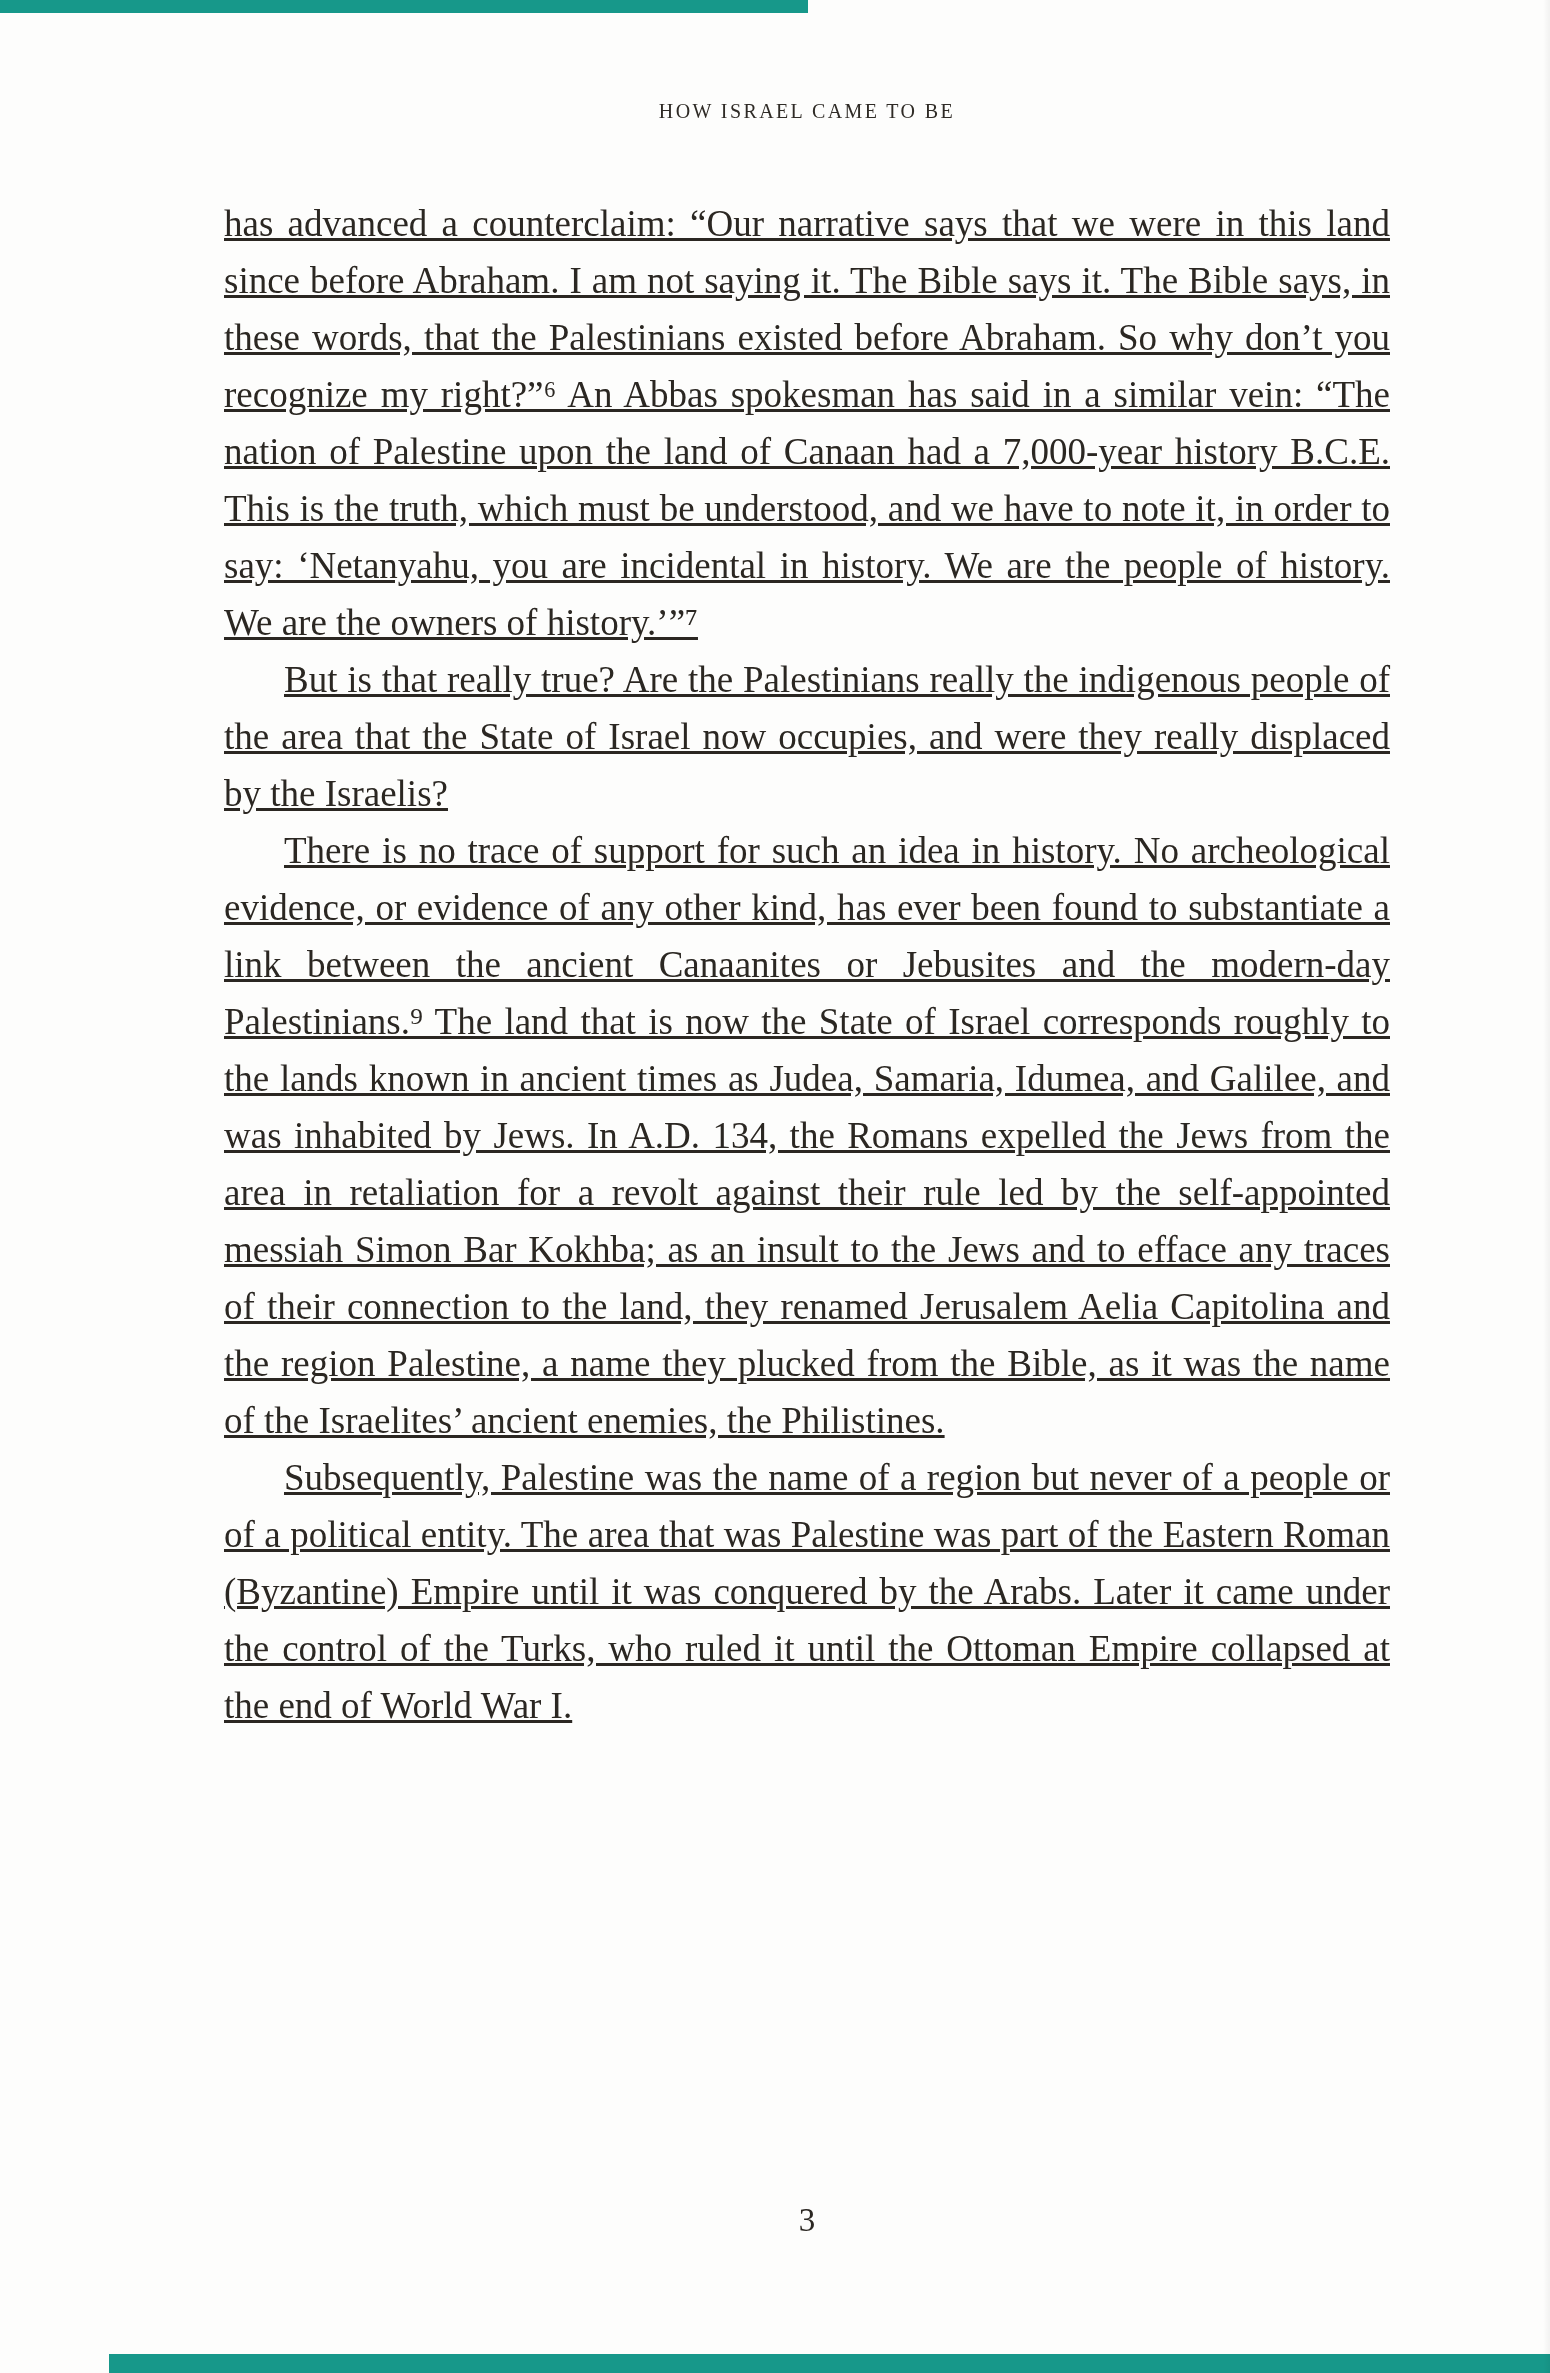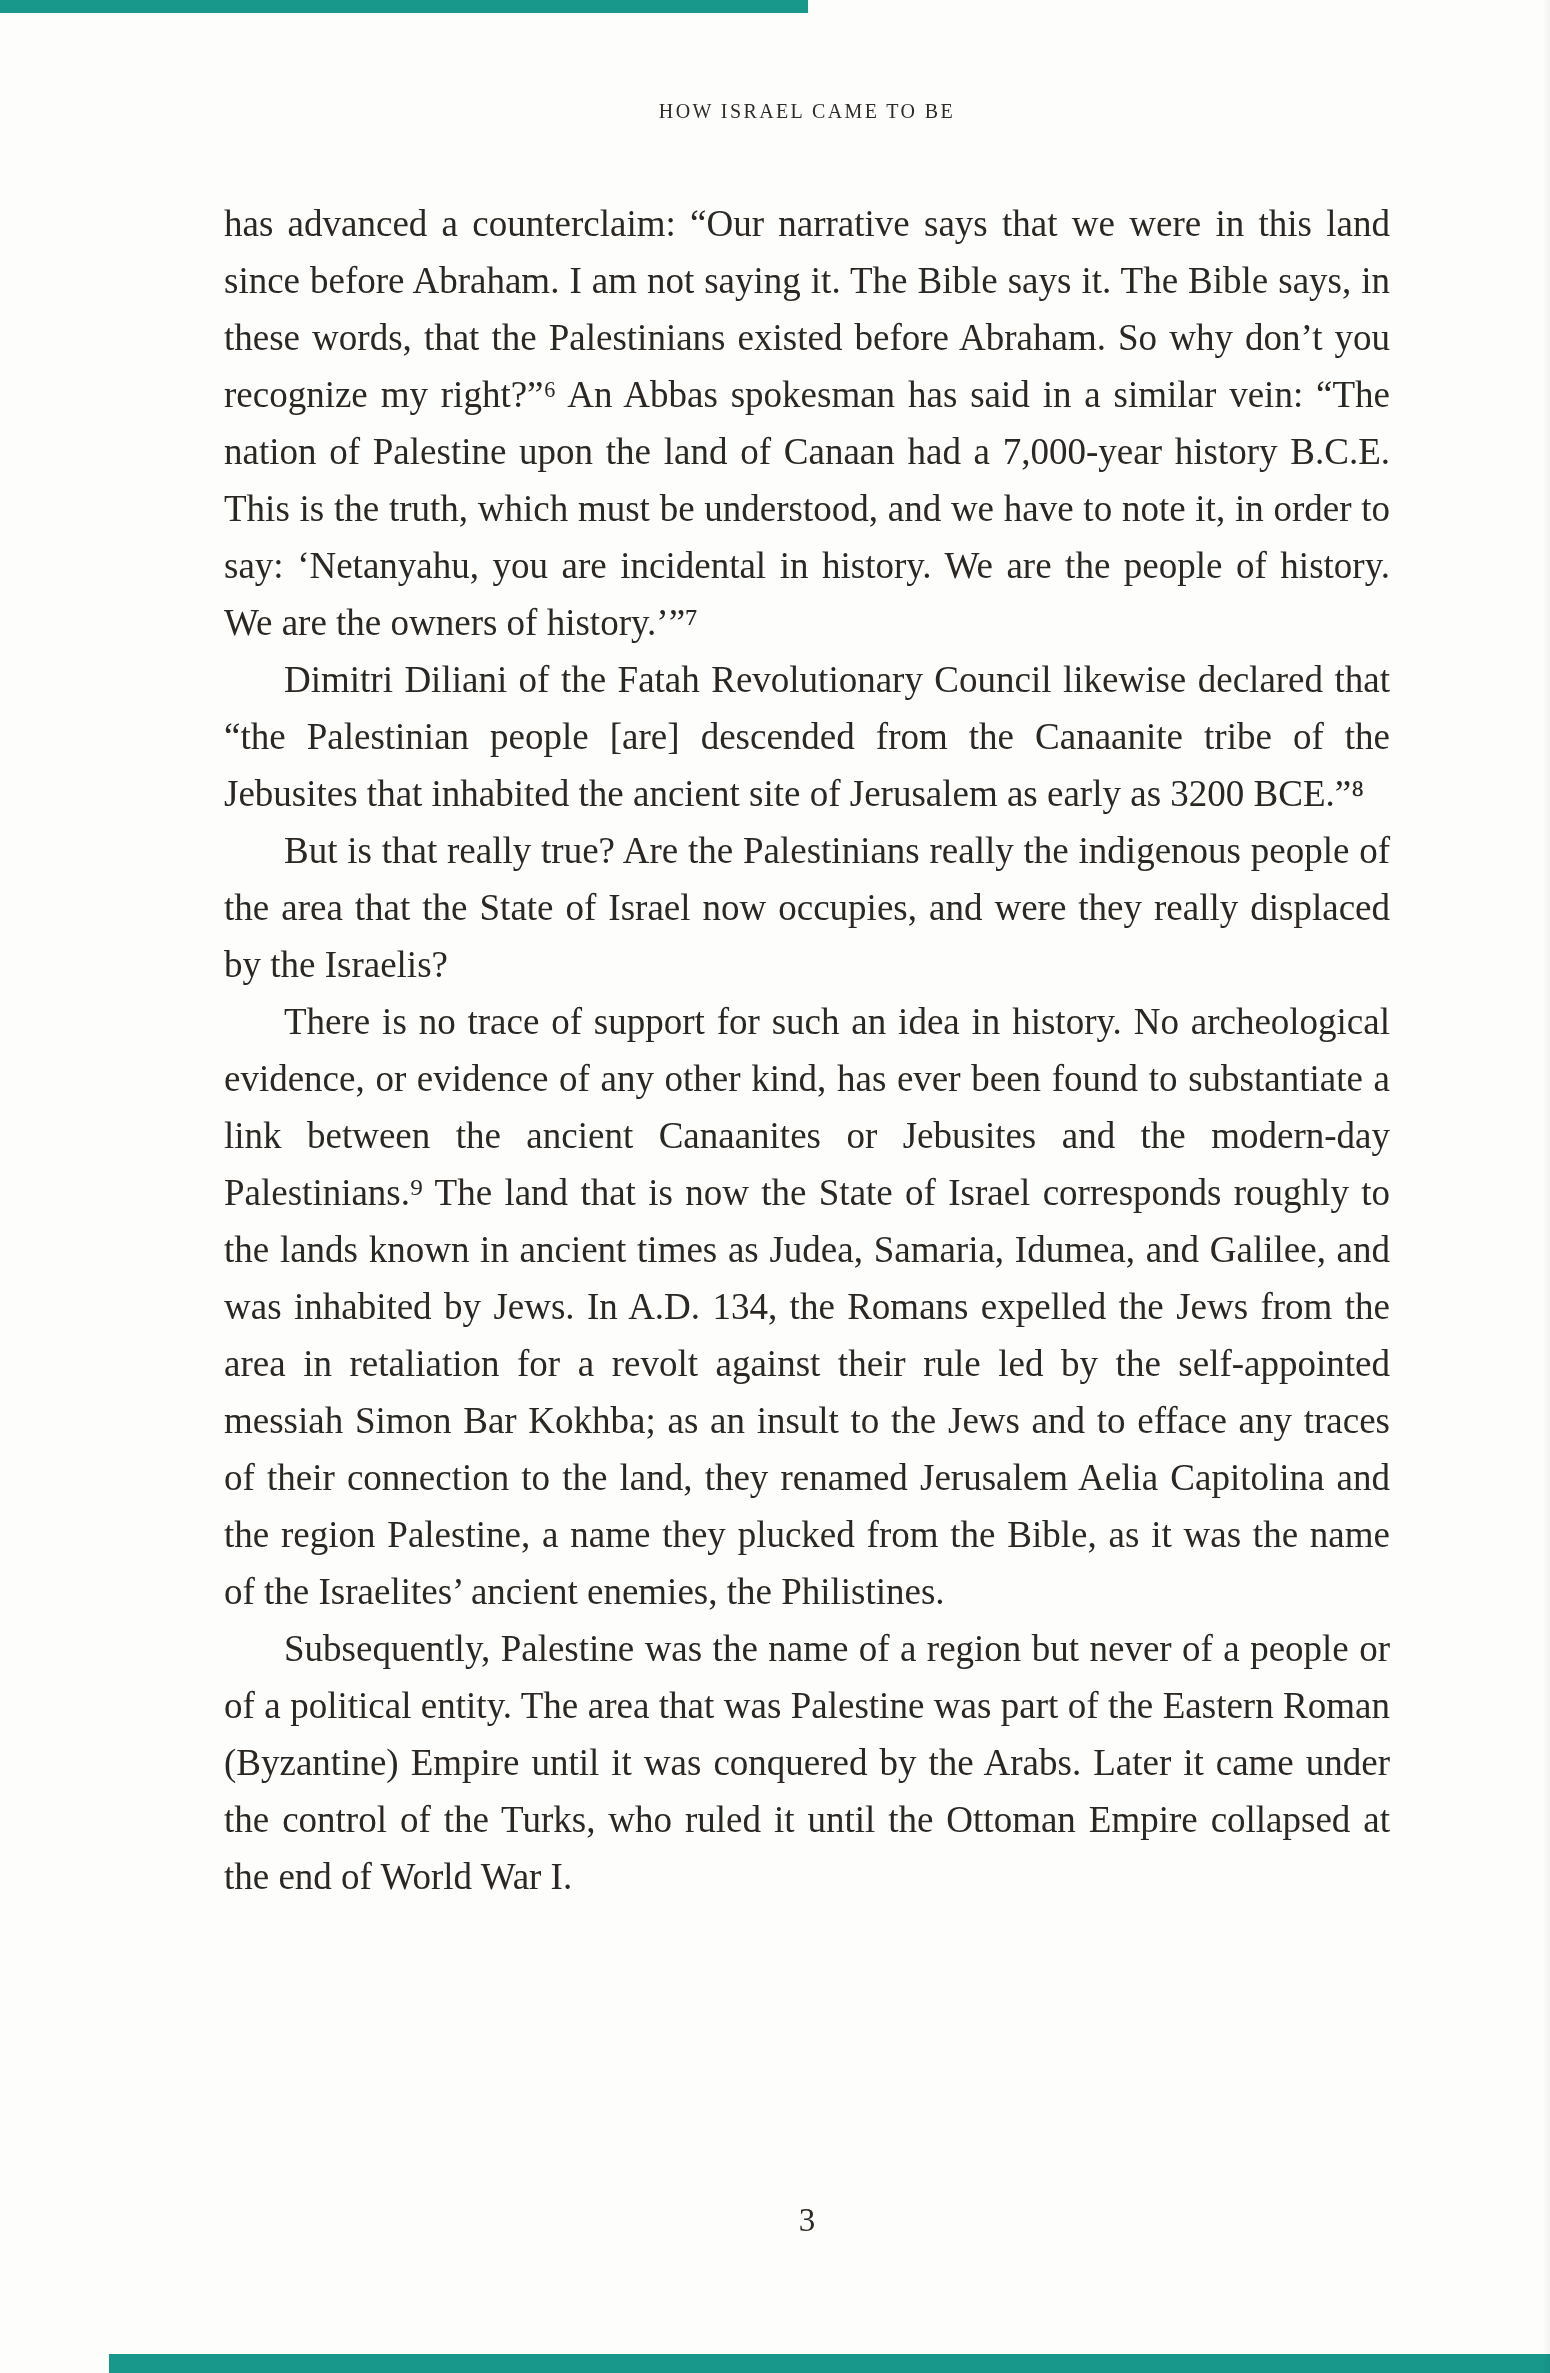--- a/index.html
+++ b/index.html
@@ -58,20 +58,21 @@
     letter-spacing: 2.4px;
     color: #2f2b26;
     white-space: nowrap;
   }
   .body-text {
     margin-top: 72px;
     font-size: 37px;
     line-height: 57px;
     text-align: justify;
     color: #2b2722;
+    text-decoration: underline;
   }
   .para {
     margin: 0;
     padding: 0;
   }
   .para.indent {
     text-indent: 60px;
   }
   .page-number {
     position: absolute;
@@ -93,21 +94,20 @@
   <div class="scan-bar bottom" style="background-color: rgb(23, 152, 138);"></div>
 
   <div class="scan-shadow-right"></div>
 
   <div class="content">
 
     <div class="running-header">HOW ISRAEL CAME TO BE</div>
 
     <div class="body-text">
       <p class="para">has advanced a counterclaim: “Our narrative says that we were in this land since before Abraham. I am not saying it. The Bible says it. The Bible says, in these words, that the Palestinians existed before Abraham. So why don’t you recognize my right?”⁶ An Abbas spokesman has said in a similar vein: “The nation of Palestine upon the land of Canaan had a 7,000-year history B.C.E. This is the truth, which must be understood, and we have to note it, in order to say: ‘Netanyahu, you are incidental in history. We are the people of history. We are the owners of history.’”⁷</p>
-      <p class="para indent">Dimitri Diliani of the Fatah Revolutionary Council likewise declared that “the Palestinian people [are] descended from the Canaanite tribe of the Jebusites that inhabited the ancient site of Jerusalem as early as 3200 BCE.”⁸</p>
       <p class="para indent">But is that really true? Are the Palestinians really the indigenous people of the area that the State of Israel now occupies, and were they really displaced by the Israelis?</p>
       <p class="para indent">There is no trace of support for such an idea in history. No archeological evidence, or evidence of any other kind, has ever been found to substantiate a link between the ancient Canaanites or Jebusites and the modern-day Palestinians.⁹ The land that is now the State of Israel corresponds roughly to the lands known in ancient times as Judea, Samaria, Idumea, and Galilee, and was inhabited by Jews. In A.D. 134, the Romans expelled the Jews from the area in retaliation for a revolt against their rule led by the self-appointed messiah Simon Bar Kokhba; as an insult to the Jews and to efface any traces of their connection to the land, they renamed Jerusalem Aelia Capitolina and the region Palestine, a name they plucked from the Bible, as it was the name of the Israelites’ ancient enemies, the Philistines.</p>
       <p class="para indent">Subsequently, Palestine was the name of a region but never of a people or of a political entity. The area that was Palestine was part of the Eastern Roman (Byzantine) Empire until it was conquered by the Arabs. Later it came under the control of the Turks, who ruled it until the Ottoman Empire collapsed at the end of World War I.</p>
     </div>
 
     <div class="page-number">3</div>
 
   </div>
 </div>
 

